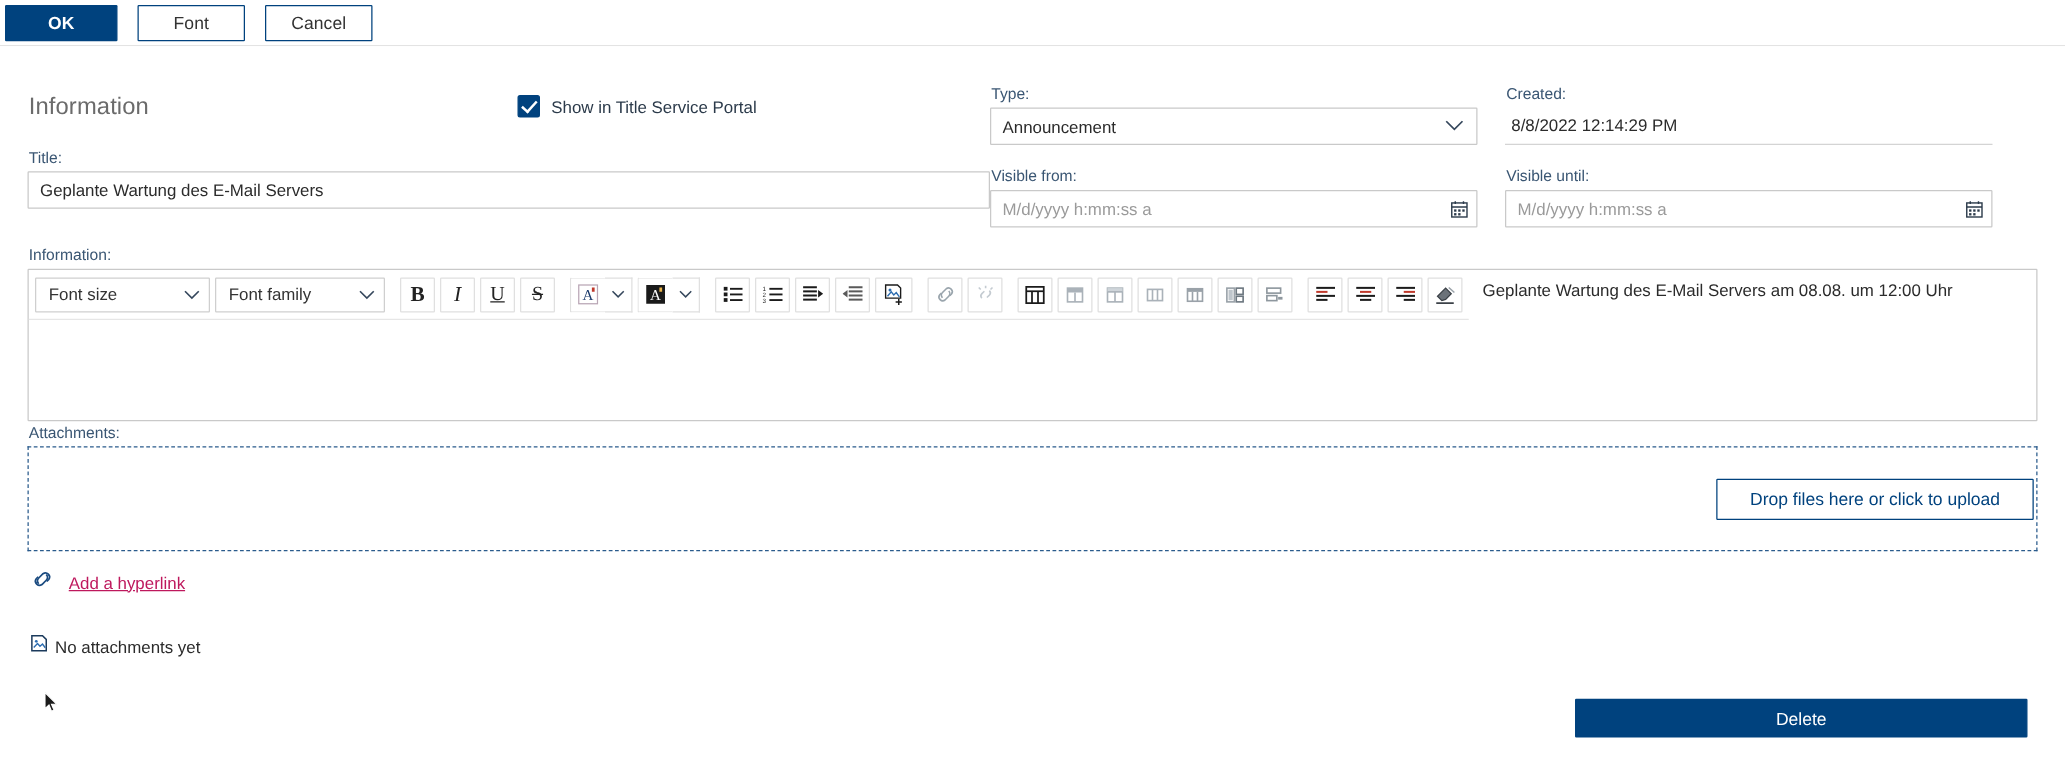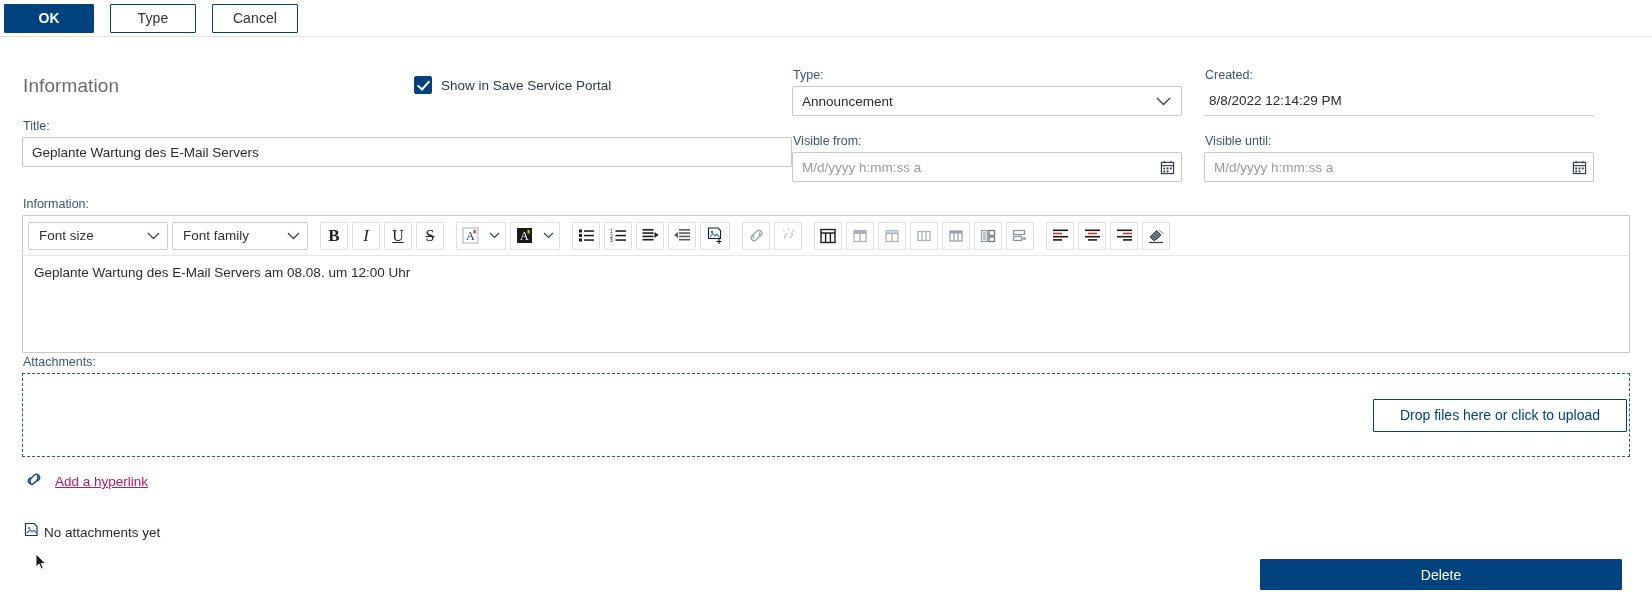--- a/index.html
+++ b/index.html
@@ -155,24 +155,24 @@
   }
 
   .row-gap { margin-top: 18px; }
 
   
   .desc-block { margin-top: 15px; }
   .editor {
     border: 1px solid #c9c9c9;
     background: #ffffff;
     width: 100%;
-    height: 138px;
+    height: 122px;
     border-radius: 1px;
     display: flex;
-    flex-direction: column;
+    flex-direction: row;
   }
   .toolbar {
     display: flex;
     align-items: center;
     gap: 4px;
     padding: 5px 5px;
     height: 40px;
     border-bottom: 1px solid #e6e6e6;
     flex-wrap: nowrap;
   }
@@ -308,33 +308,33 @@
     top: 516px;
     width: 12px; height: 18px;
     pointer-events: none;
   }
 </style>
 </head>
 <body>
 
 <div class="actionbar">
   <div class="btn btn-primary">OK</div>
-  <div class="btn btn-secondary">Type</div>
+  <div class="btn btn-secondary">Font</div>
   <div class="btn btn-secondary">Cancel</div>
 </div>
 
 <div class="page">
 
   <div class="grid-top">
 
     <div class="col-left">
 
       <div class="checkbox-row">
         <div class="cbox"></div>
-        <span class="cbox-label">Show in Save Service Portal</span>
+        <span class="cbox-label">Show in Title Service Portal</span>
       </div>
 
       <div class="section-title">Information</div>
 
       <div style="margin-top:22px;">
         <span class="fieldlabel">Title:</span>
         <input class="input" value="Geplante Wartung des E-Mail Servers" style="">
       </div>
     </div>
 

